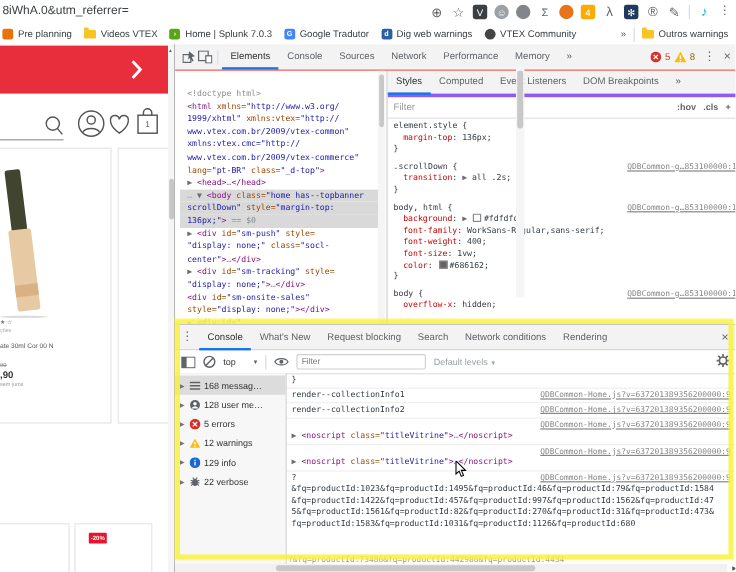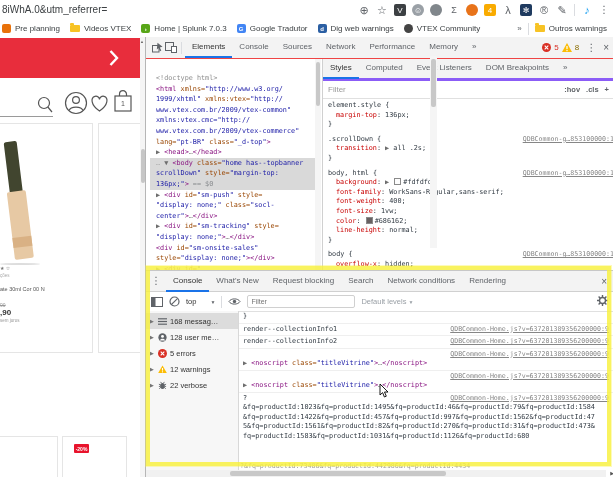--- a/index.html
+++ b/index.html
@@ -309,21 +309,20 @@
           <div class="cl"><span class="cl-link">QDBCommon-g…853100000:1</span><span class="k">.scrollDown {</span></div>
           <div class="cl ind"><span class="p">transition</span><span class="k">: </span><span class="arr">▶</span><span class="k"> all .2s;</span></div>
           <div class="cl"><span class="k">}</span></div>
           <div class="cl gap"></div>
           <div class="cl"><span class="cl-link">QDBCommon-g…853100000:1</span><span class="k">body, html {</span></div>
           <div class="cl ind"><span class="p">background</span><span class="k">: </span><span class="arr">▶ </span><span class="swW"></span><span class="k">#fdfdfd;</span></div>
           <div class="cl ind"><span class="p">font-family</span><span class="k">: WorkSans-Regular,sans-serif;</span></div>
           <div class="cl ind"><span class="p">font-weight</span><span class="k">: 400;</span></div>
           <div class="cl ind"><span class="p">font-size</span><span class="k">: 1vw;</span></div>
           <div class="cl ind"><span class="p">color</span><span class="k">: </span><span class="swD"></span><span class="k">#686162;</span></div>
-          <div class="cl ind"><span class="p">line-height</span><span class="k">: normal;</span></div>
           <div class="cl"><span class="k">}</span></div>
           <div class="cl gap"></div>
           <div class="cl"><span class="cl-link">QDBCommon-g…853100000:1</span><span class="k">body {</span></div>
           <div class="cl ind"><span class="p">overflow-x</span><span class="k">: hidden;</span></div>
         </div>
     </div>
     <div id="st-scroll">
         <div class="thumb"></div>
       </div>
 
@@ -411,20 +410,29 @@
             <svg class="sicon" viewBox="0 0 10 10">
                 <path d="M5 0.5 9.8 9H0.2Z" fill="#fbbc04"></path>
                 <rect x="4.4" y="3.4" width="1.2" height="2.8" fill="#fff"></rect>
                 <rect x="4.4" y="7" width="1.2" height="1.2" fill="#fff"></rect>
               </svg>
             <span>12 warnings</span>
           </div>
           <div class="sitem">
             <span class="tri">▶</span>
             <svg class="sicon" viewBox="0 0 10 10">
+                <circle cx="5" cy="5" r="5" fill="#1967d2"></circle>
+                <rect x="4.4" y="4.2" width="1.2" height="3.4" fill="#fff"></rect>
+                <rect x="4.4" y="2.2" width="1.2" height="1.2" fill="#fff"></rect>
+              </svg>
+            <span>129 info</span>
+          </div>
+          <div class="sitem">
+            <span class="tri">▶</span>
+            <svg class="sicon" viewBox="0 0 10 10">
                 <ellipse cx="5" cy="5.5" rx="2.6" ry="3.4" fill="#5f6368"></ellipse>
                 <g stroke="#5f6368">
                   <line x1="1" y1="3.5" x2="3" y2="4.5"></line>
                   <line x1="1" y1="6" x2="2.6" y2="6"></line>
                   <line x1="1.4" y1="8.6" x2="3" y2="7"></line>
                   <line x1="9" y1="3.5" x2="7" y2="4.5"></line>
                   <line x1="9" y1="6" x2="7.4" y2="6"></line>
                   <line x1="8.6" y1="8.6" x2="7" y2="7"></line>
                   <line x1="3.8" y1="2.4" x2="3" y2="1"></line>
                   <line x1="6.2" y1="2.4" x2="7" y2="1"></line>

